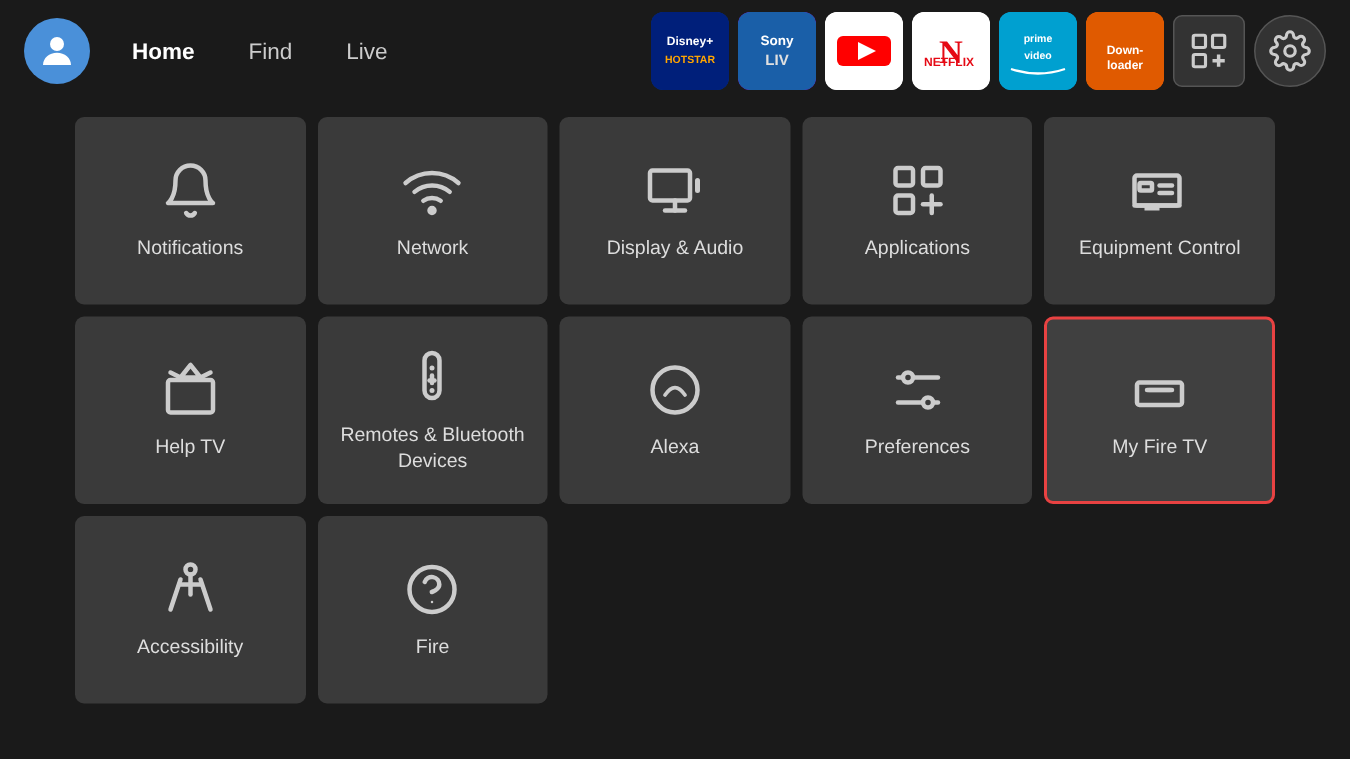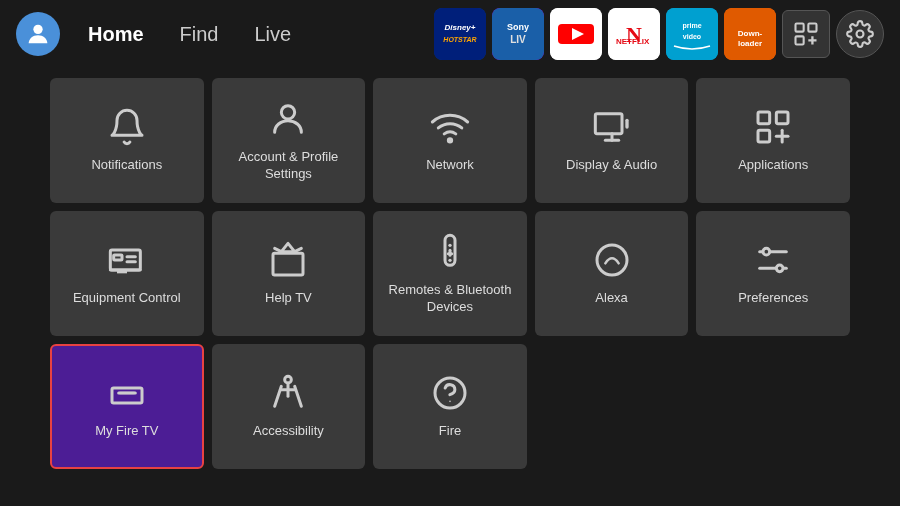--- a/index.html
+++ b/index.html
@@ -32,21 +32,21 @@
       flex-shrink: 0;
     }
     .nav-avatar svg { width: 28px; height: 28px; }
     .nav-links {
       display: flex;
       gap: 4px;
       margin-left: 4px;
     }
     .nav-link {
       padding: 6px 16px;
-      font-size: 20px;
+      font-size: 15px;
       color: #ccc;
       border-radius: 4px;
       cursor: pointer;
       text-align: center;
     }
     .nav-link.active {
       color: #fff;
       font-weight: bold;
     }
     .nav-apps {
@@ -60,21 +60,21 @@
       height: 52px;
       border-radius: 8px;
       overflow: hidden;
       display: flex;
       align-items: center;
       justify-content: center;
       font-size: 10px;
       font-weight: bold;
       flex-shrink: 0;
     }
-    .app-disney { background: #002f8a; font-style: italic; }
+    .app-disney { background: #002f8a; }
     .app-sony { background: #6d28d9; }
     .app-youtube { background: #fff; }
     .app-netflix { background: #fff; }
     .app-prime { background: #00a8e0; }
     .app-downloader { background: #ff6600; }
     .app-grid { background: #333; border: 1px solid #555; }
     .app-settings { background: #333; border: 1px solid #555; border-radius: 50%; width: 48px; height: 48px; }
 
     
     .grid-container {
@@ -90,21 +90,21 @@
       flex-direction: column;
       align-items: center;
       justify-content: center;
       height: 125px;
       cursor: pointer;
       gap: 10px;
       padding: 10px;
     }
     .grid-item.selected {
       border: 2px solid #e84242;
-      background: #4c1d95;
+      background: #404040;
     }
     .grid-item svg {
       width: 40px;
       height: 40px;
     }
     .grid-item-label {
       font-size: 13px;
       color: #ddd;
       text-align: center;
       line-height: 1.3;
@@ -209,27 +209,20 @@
 <div class="grid-container">
 
   <div class="grid-item">
     <svg viewBox="0 0 24 24" class="icon-svg">
       <path d="M18 8A6 6 0 0 0 6 8c0 7-3 9-3 9h18s-3-2-3-9"></path>
       <path d="M13.73 21a2 2 0 0 1-3.46 0"></path>
     </svg>
     <span class="grid-item-label">Notifications</span>
   </div>
 
-  <div class="grid-item">
-    <svg viewBox="0 0 24 24" class="icon-svg">
-      <circle cx="12" cy="8" r="4"></circle>
-      <path d="M4 20c0-4 3.6-7 8-7s8 3 8 7"></path>
-    </svg>
-    <span class="grid-item-label">Account &amp; Profile Settings</span>
-  </div>
 
   <div class="grid-item">
     <svg viewBox="0 0 24 24" class="icon-svg">
       <path d="M5 12.55a11 11 0 0 1 14.08 0"></path>
       <path d="M1.42 9a16 16 0 0 1 21.16 0"></path>
       <path d="M8.53 16.11a6 6 0 0 1 6.95 0"></path>
       <circle cx="12" cy="20" r="1" fill="#ccc"></circle>
     </svg>
     <span class="grid-item-label">Network</span>
   </div>

